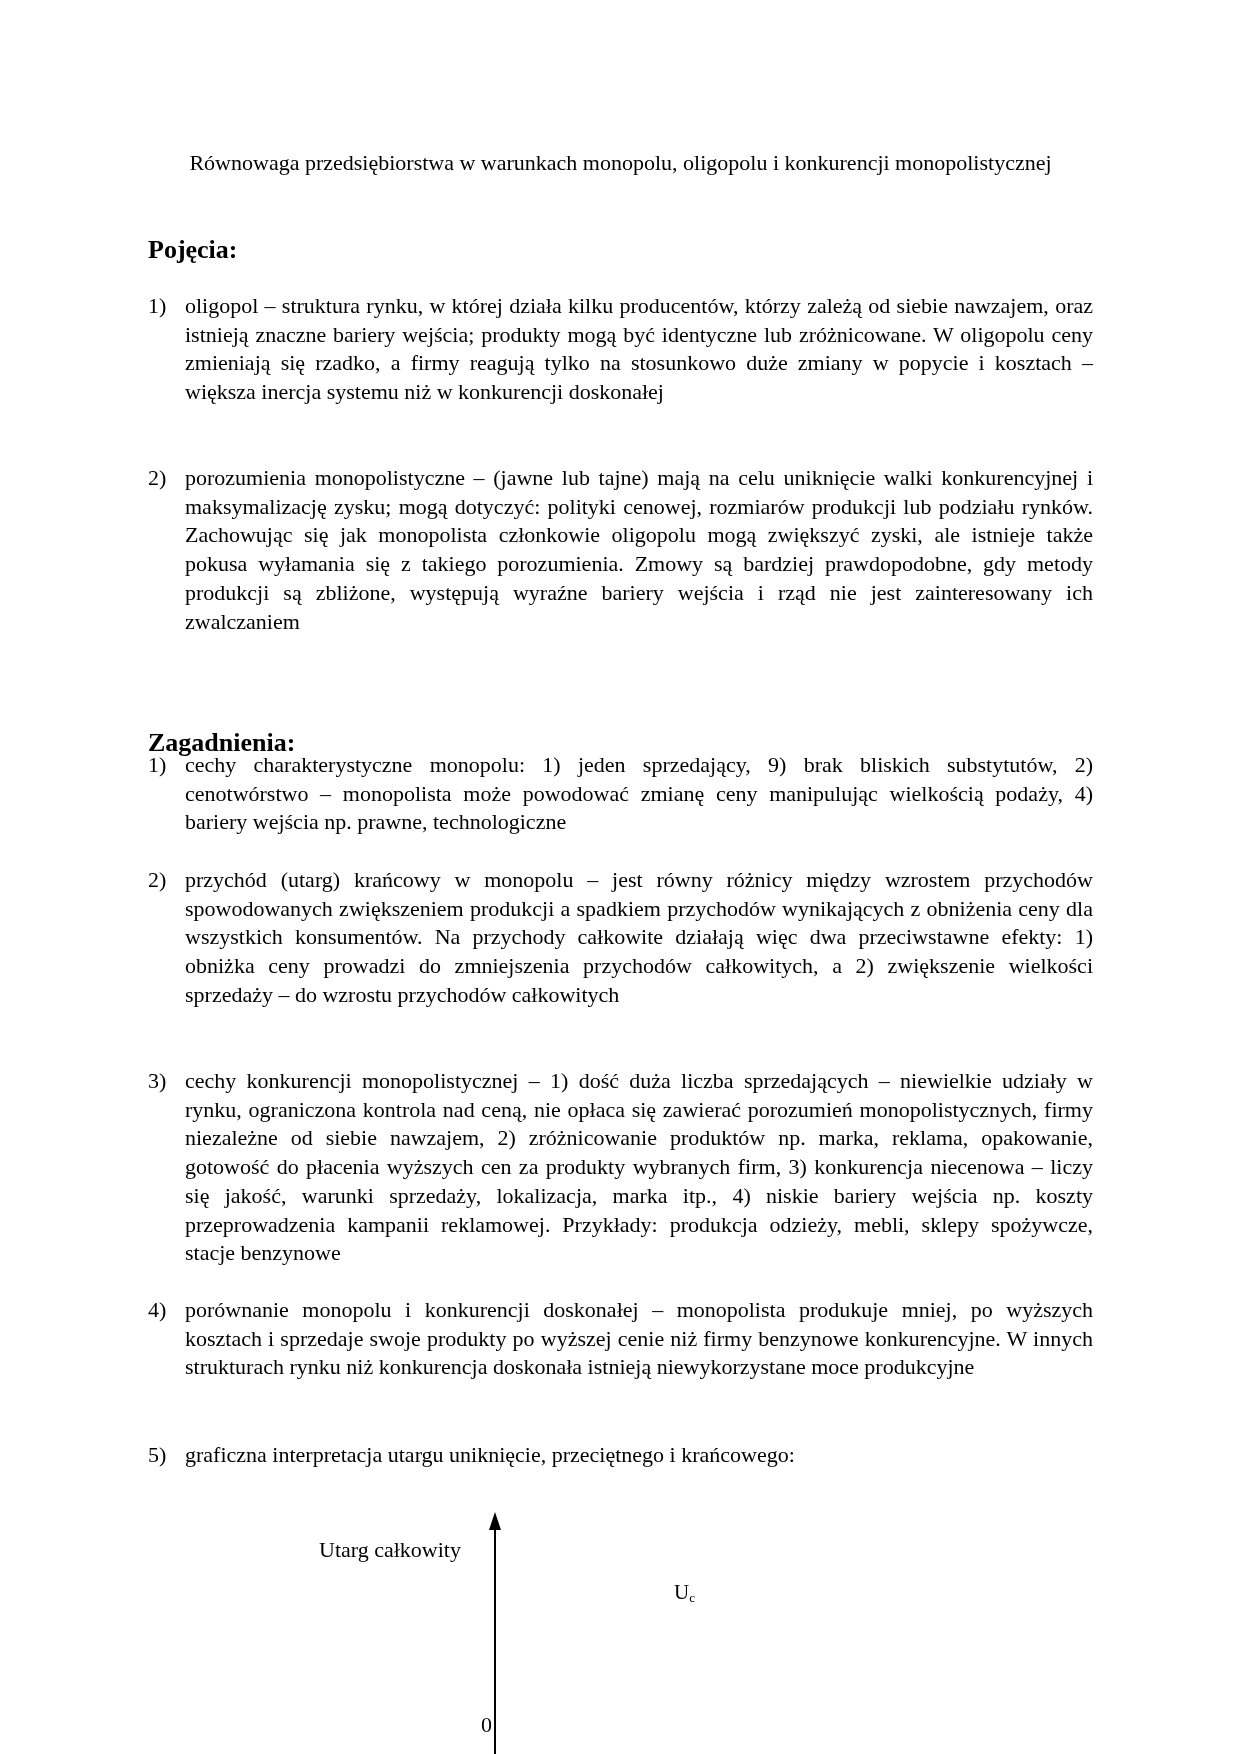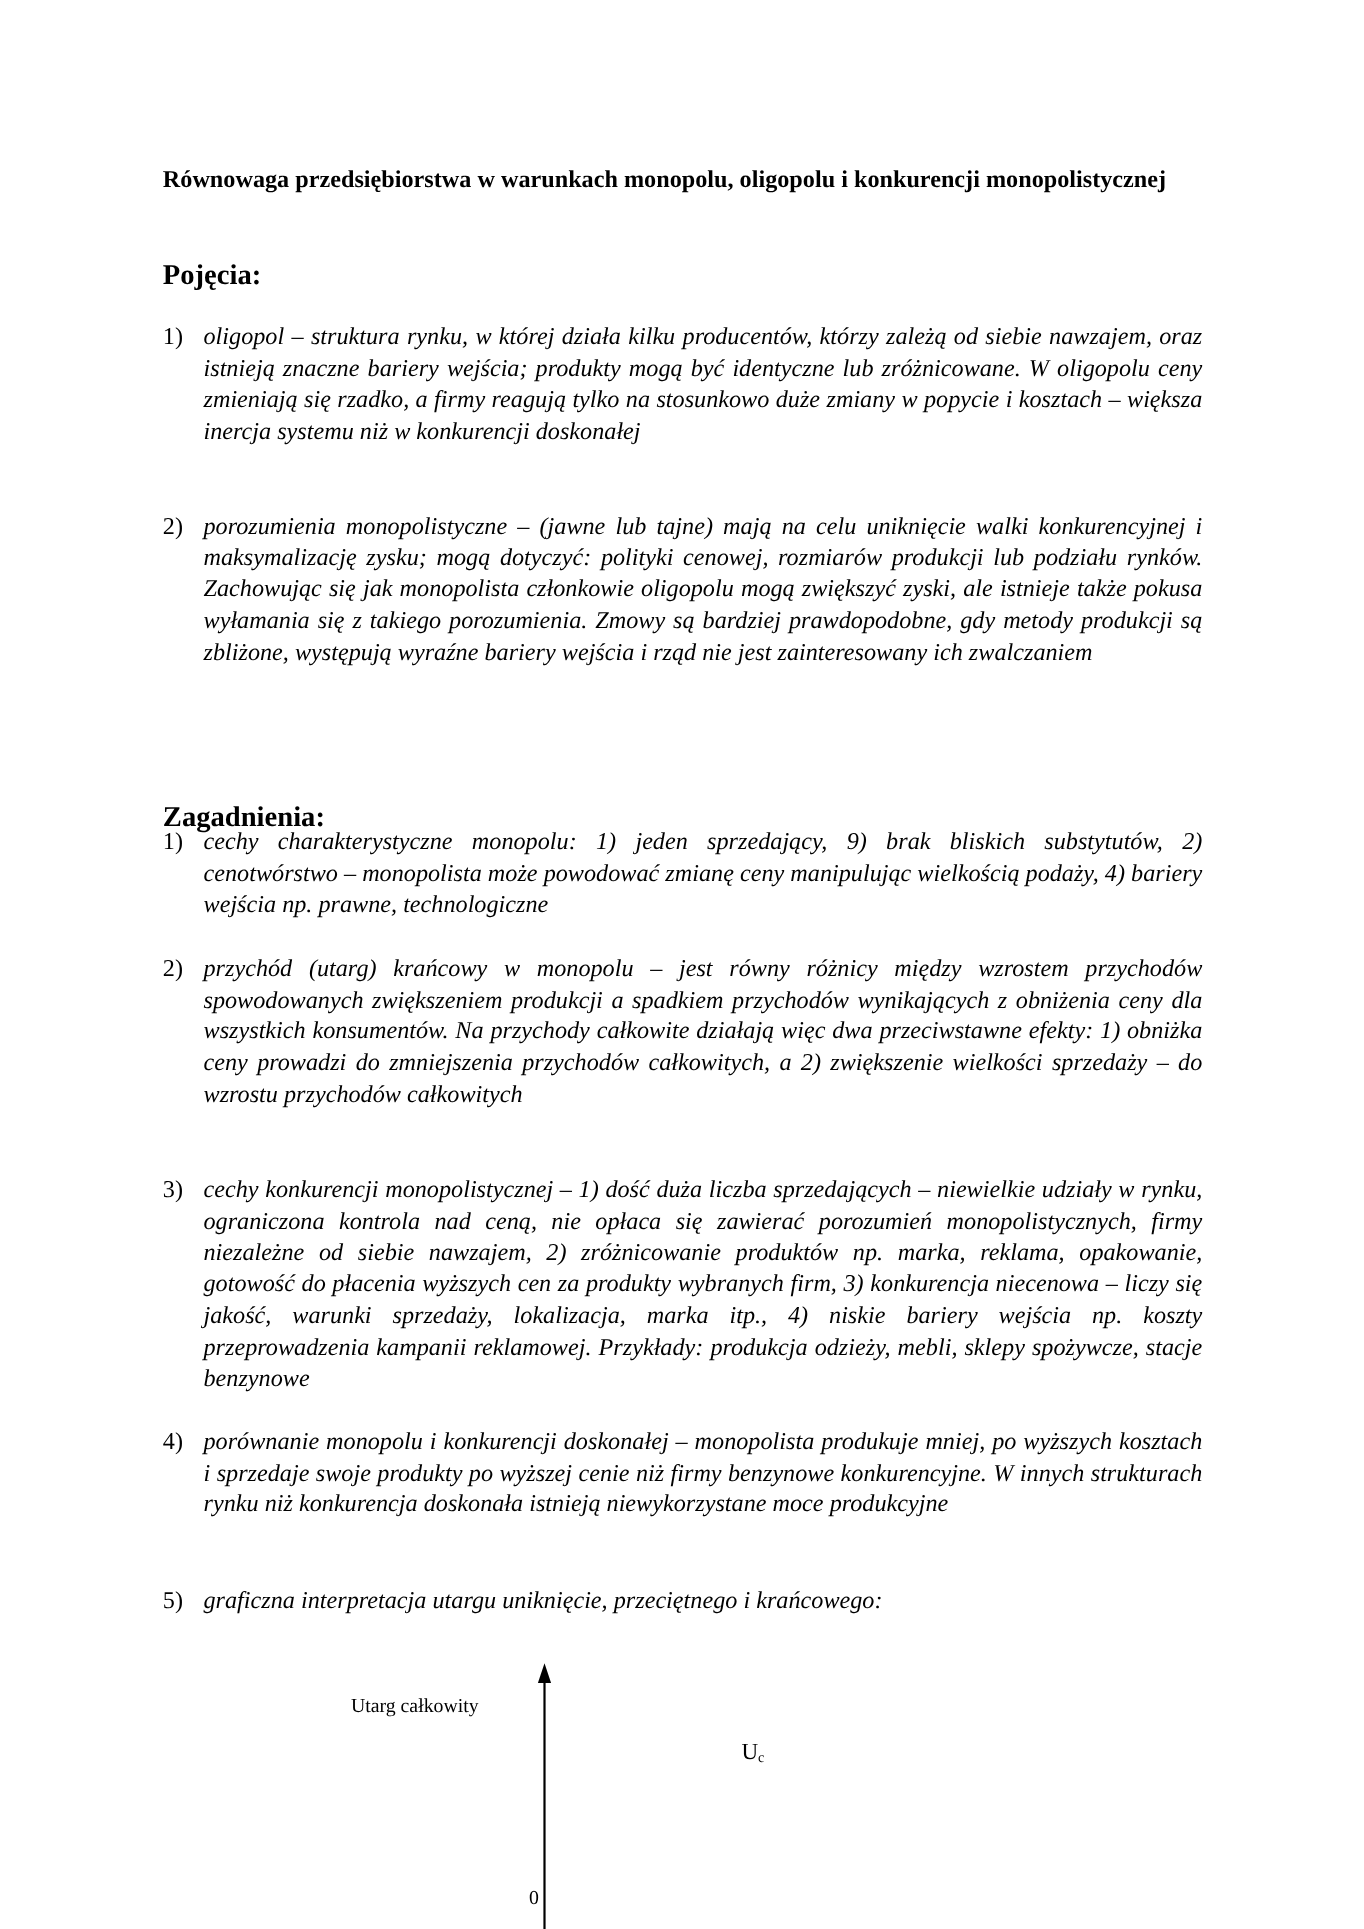--- a/index.html
+++ b/index.html
@@ -4,35 +4,35 @@
   <style>
     html, body { margin: 0; padding: 0; background: #ffffff; }
     body {
       width: 1240px; height: 1754px; position: relative; overflow: hidden;
       font-family: "Liberation Serif", "DejaVu Serif", serif;
       color: #000000;
     }
     .page { position: absolute; left: 148px; top: 0; width: 945px; }
     .title {
       position: absolute; left: 0; top: 148px; width: 945px;
-      font-weight: bold; font-size: 22px; line-height: 29px;
+      text-align: center; font-weight: normal; font-size: 22px; line-height: 29px;
     }
     .heading {
       position: absolute; left: 0; font-weight: bold; font-size: 26px; line-height: 29px;
     }
     .item {
       position: absolute; left: 0; width: 945px;
       font-size: 22px; line-height: 28.7px;
     }
     .item .num { position: absolute; left: 0; top: 0; }
     .item .txt {
-      margin-left: 37px; text-align: justify; text-align-last: left; font-style: italic;
+      margin-left: 37px; text-align: justify; text-align-last: left;
     }
     .chart { position: absolute; left: 0; top: 0; width: 1240px; height: 1754px; pointer-events: none; }
-    .chart-label { position: absolute; font-size: 18px; line-height: 26px; text-align: center; }
+    .chart-label { position: absolute; font-size: 22px; line-height: 26px; text-align: center; }
     .uc { position: absolute; font-size: 21px; text-align: center; }
     .uc sub { font-size: 13px; vertical-align: -3px; }
   </style>
 </head>
 <body>
 
 <div class="page">
 
   <div class="title">Równowaga przedsiębiorstwa w warunkach monopolu, oligopolu i konkurencji monopolistycznej</div>
 

